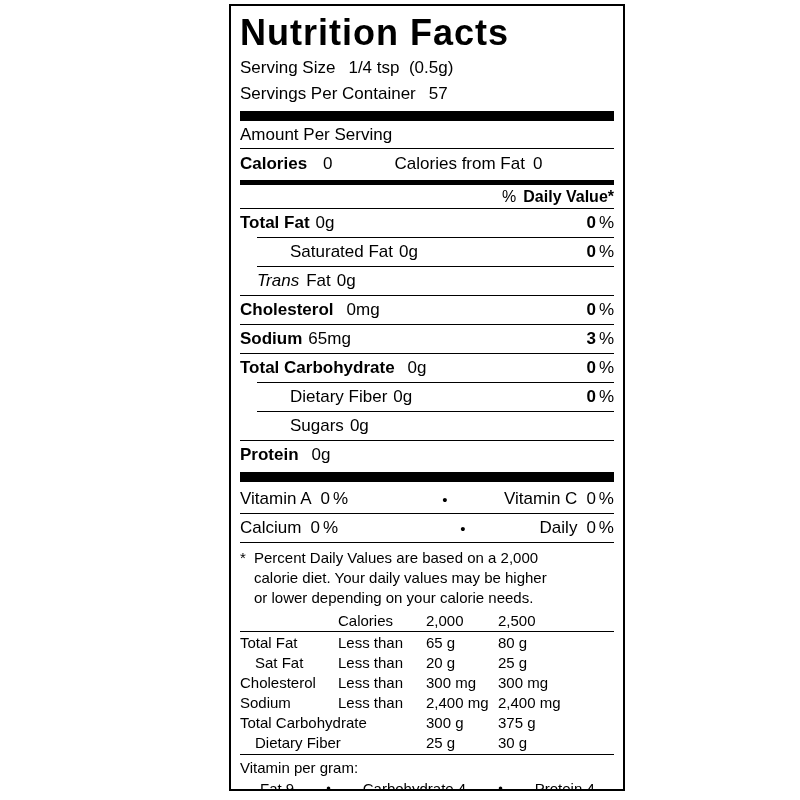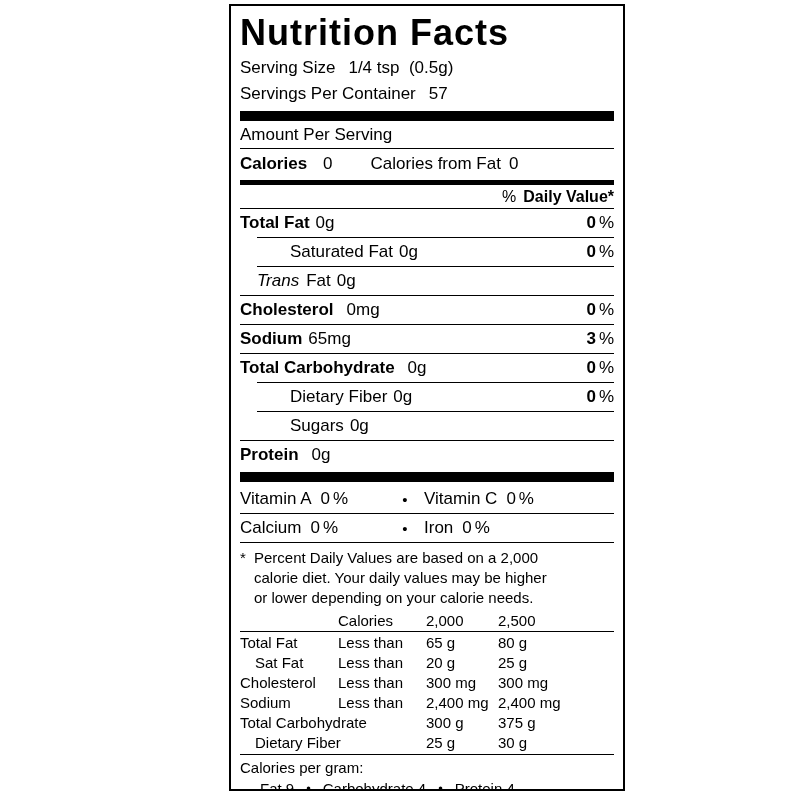--- a/index.html
+++ b/index.html
@@ -21,52 +21,52 @@
   .serving-line .val{margin-left:13px;white-space:pre;}
   .bar{background:#000;height:10px;margin-top:6px;}
   .bar.medium{height:5px;margin:1px 0;}
   .bar.thick2{height:10px;margin:3px 0;}
   .aps{font-size:17px;font-weight:normal;height:27px;display:flex;align-items:center;}
   .rule{border-top:1px solid #000;height:0;}
   .rule.ind{margin-left:17px;}
   .cal-row{display:flex;align-items:center;height:30px;font-size:17px;}
   .cal-row .b{font-weight:bold;}
   .cal-row .cal-val{margin-left:16px;}
-  .cal-row .cff{margin-left:38px;}
+  .cal-row .cff{margin-left:62px;}
   .cal-row .cff-val{margin-left:8px;}
   .dvh{display:flex;justify-content:flex-end;align-items:center;height:22px;font-size:16px;}
   .dvh .lbl{font-weight:bold;margin-left:7px;text-align:center;}
   .nrow{display:flex;align-items:center;height:28px;font-size:17px;}
   .nrow.indent{padding-left:17px;}
   .nrow .n-name{font-weight:bold;white-space:nowrap;}
   .nrow .n-name.reg{font-weight:normal;margin-left:33px;}
   .nrow .n-name.it{font-weight:normal;font-style:italic;}
   .nrow .n-suffix{margin-left:7px;}
   .nrow .n-amount{margin-left:6px;white-space:pre;}
   .nrow .n-amount.wide{margin-left:13px;}
   .nrow .sp{flex:1;}
   .nrow .n-dv{font-weight:bold;}
   .pct{margin-left:3px;font-weight:normal;}
-  .vrow{display:flex;align-items:center;height:28px;font-size:17px;}
+  .vrow{display:flex;align-items:center;height:28px;font-size:17px;justify-content:space-between;}
   .v-left{width:152px;display:flex;align-items:baseline;}
   .v-bullet{width:26px;text-align:center;font-size:15px;}
   .v-right{display:flex;align-items:baseline;margin-left:6px;}
   .v-name{white-space:nowrap;}
   .v-val{margin-left:9px;}
   .foot{font-size:15px;line-height:20px;padding-top:5px;padding-bottom:2px;}
   .foot-line{padding-left:14px;}
   .foot-line.first{padding-left:0;display:flex;}
   .foot-line .star{width:14px;flex:none;}
   .dvt-head{display:grid;grid-template-columns:98px 88px 72px auto;font-size:15px;height:21px;align-items:center;}
   .dvt-row{display:grid;grid-template-columns:98px 88px 72px auto;font-size:15px;height:20px;align-items:center;}
   .dvt-row .cell{white-space:nowrap;}
   .dvt-row .cell.ind{padding-left:15px;}
   .rule.mt{margin-top:2px;}
   .cpg-label{font-size:15px;height:21px;display:flex;align-items:center;margin-top:2px;}
-  .cpg-items{font-size:15px;height:20px;display:flex;align-items:center;padding-left:20px;}
+  .cpg-items{font-size:15px;height:20px;display:flex;align-items:center;padding-left:20px;gap:20px;}
   .cpg-items .bullet{margin:0 12px;font-size:13px;}
 </style>
 </head>
 <body>
 
 <div class="nf">
 
   <div class="nf-title">Nutrition Facts</div>
 
   <div class="serving-line">
@@ -188,21 +188,21 @@
   <div class="rule"></div>
 
   <div class="vrow">
     <span class="v-left">
       <span class="v-name">Calcium</span>
       <span class="v-val">0</span>
       <span class="pct">%</span>
     </span>
     <span class="v-bullet">•</span>
     <span class="v-right">
-      <span class="v-name">Iron</span>
+      <span class="v-name">Daily</span>
       <span class="v-val">0</span>
       <span class="pct">%</span>
     </span>
   </div>
   <div class="rule"></div>
 
   <div class="foot">
     <div class="foot-line first">
       <span class="star">*</span>
       <span>Percent Daily Values are based on a 2,000</span>
@@ -250,21 +250,21 @@
     <span class="cell">375 g</span>
   </div>
   <div class="dvt-row">
     <span class="cell ind">Dietary Fiber</span>
     <span class="cell"></span>
     <span class="cell">25 g</span>
     <span class="cell">30 g</span>
   </div>
   <div class="rule mt"></div>
 
-  <div class="cpg-label">Calories per gram:</div>
+  <div class="cpg-label">Vitamin per gram:</div>
   <div class="cpg-items">
     <span>Fat 9</span>
     <span class="bullet">•</span>
     <span>Carbohydrate 4</span>
     <span class="bullet">•</span>
     <span>Protein 4</span>
   </div>
 
 </div>
 

